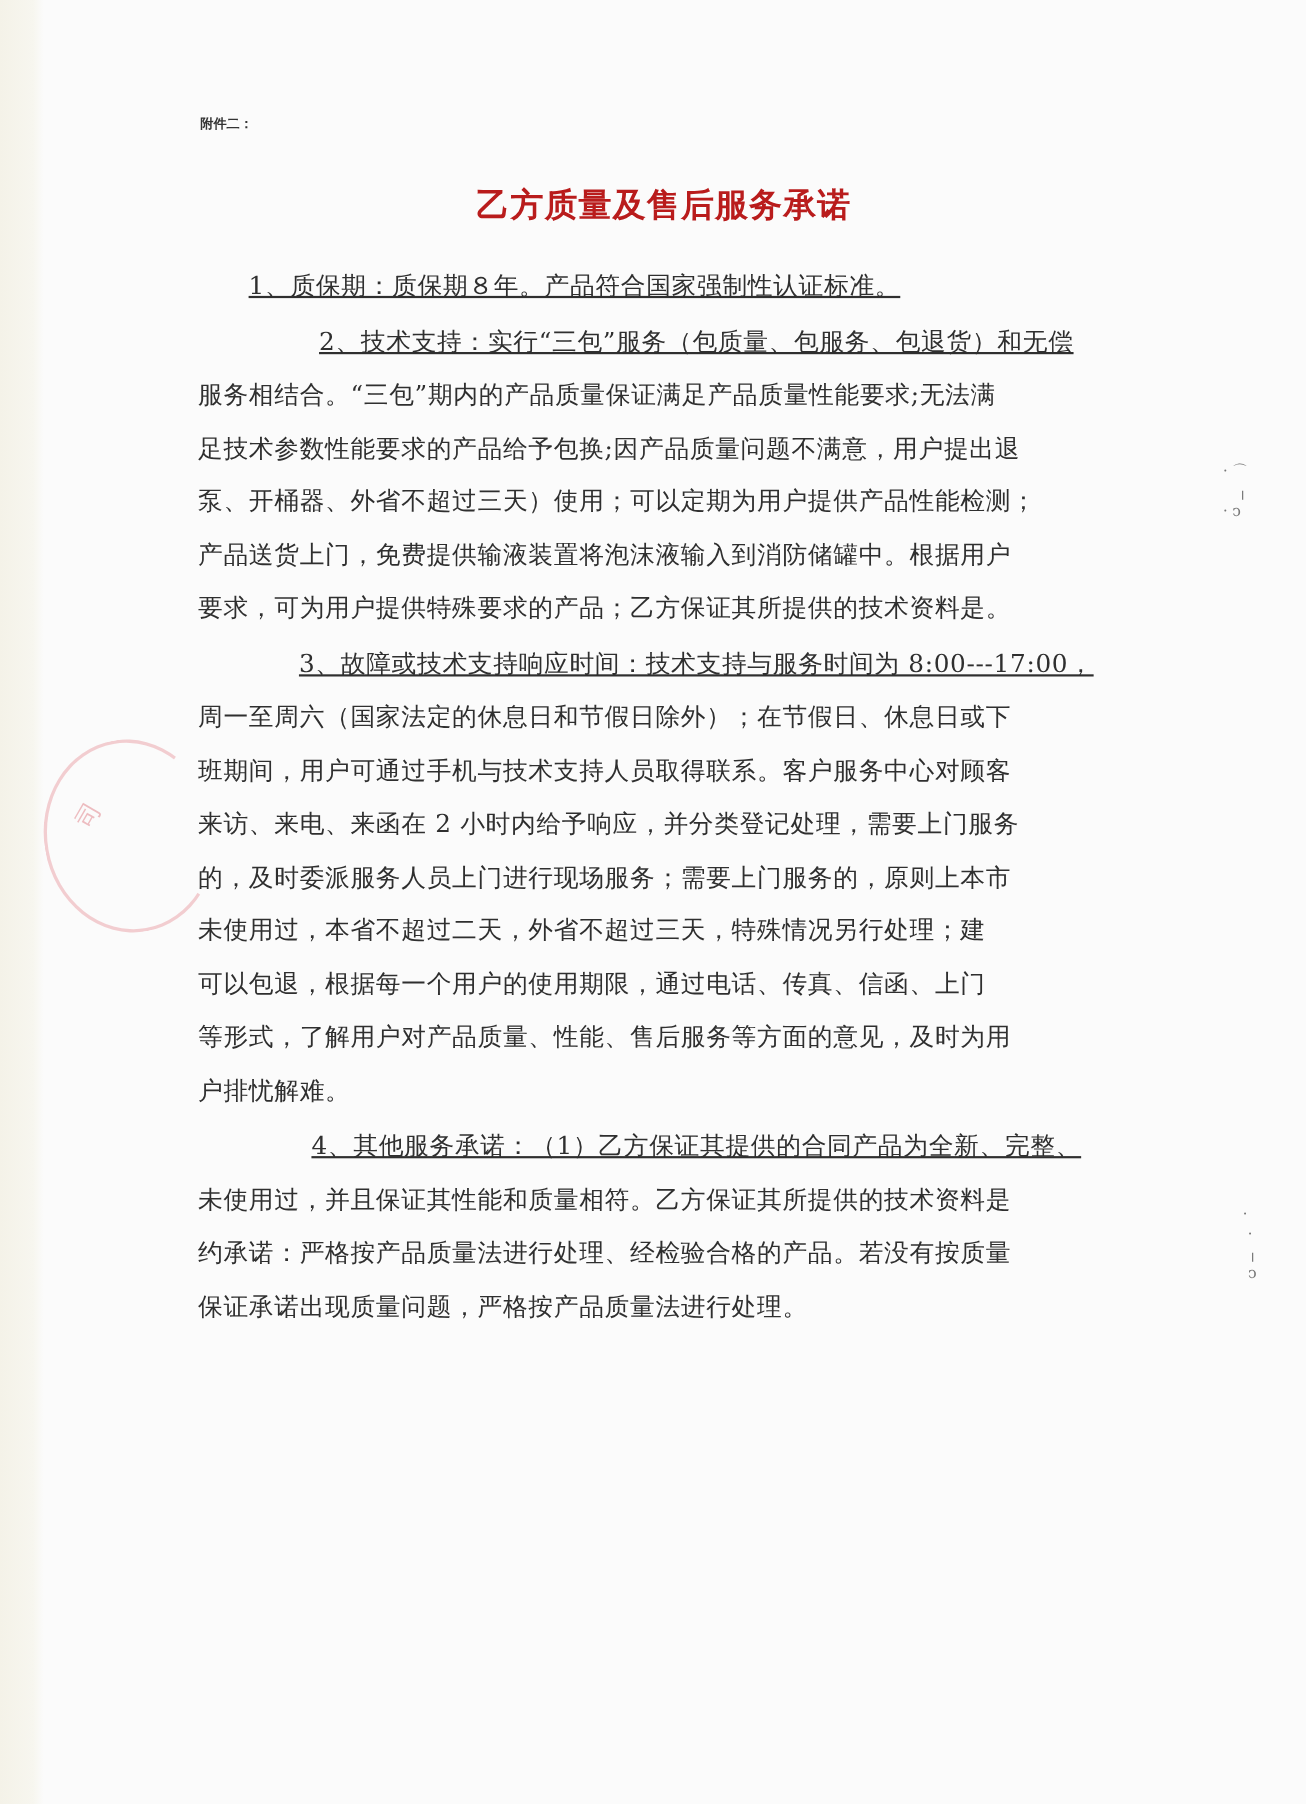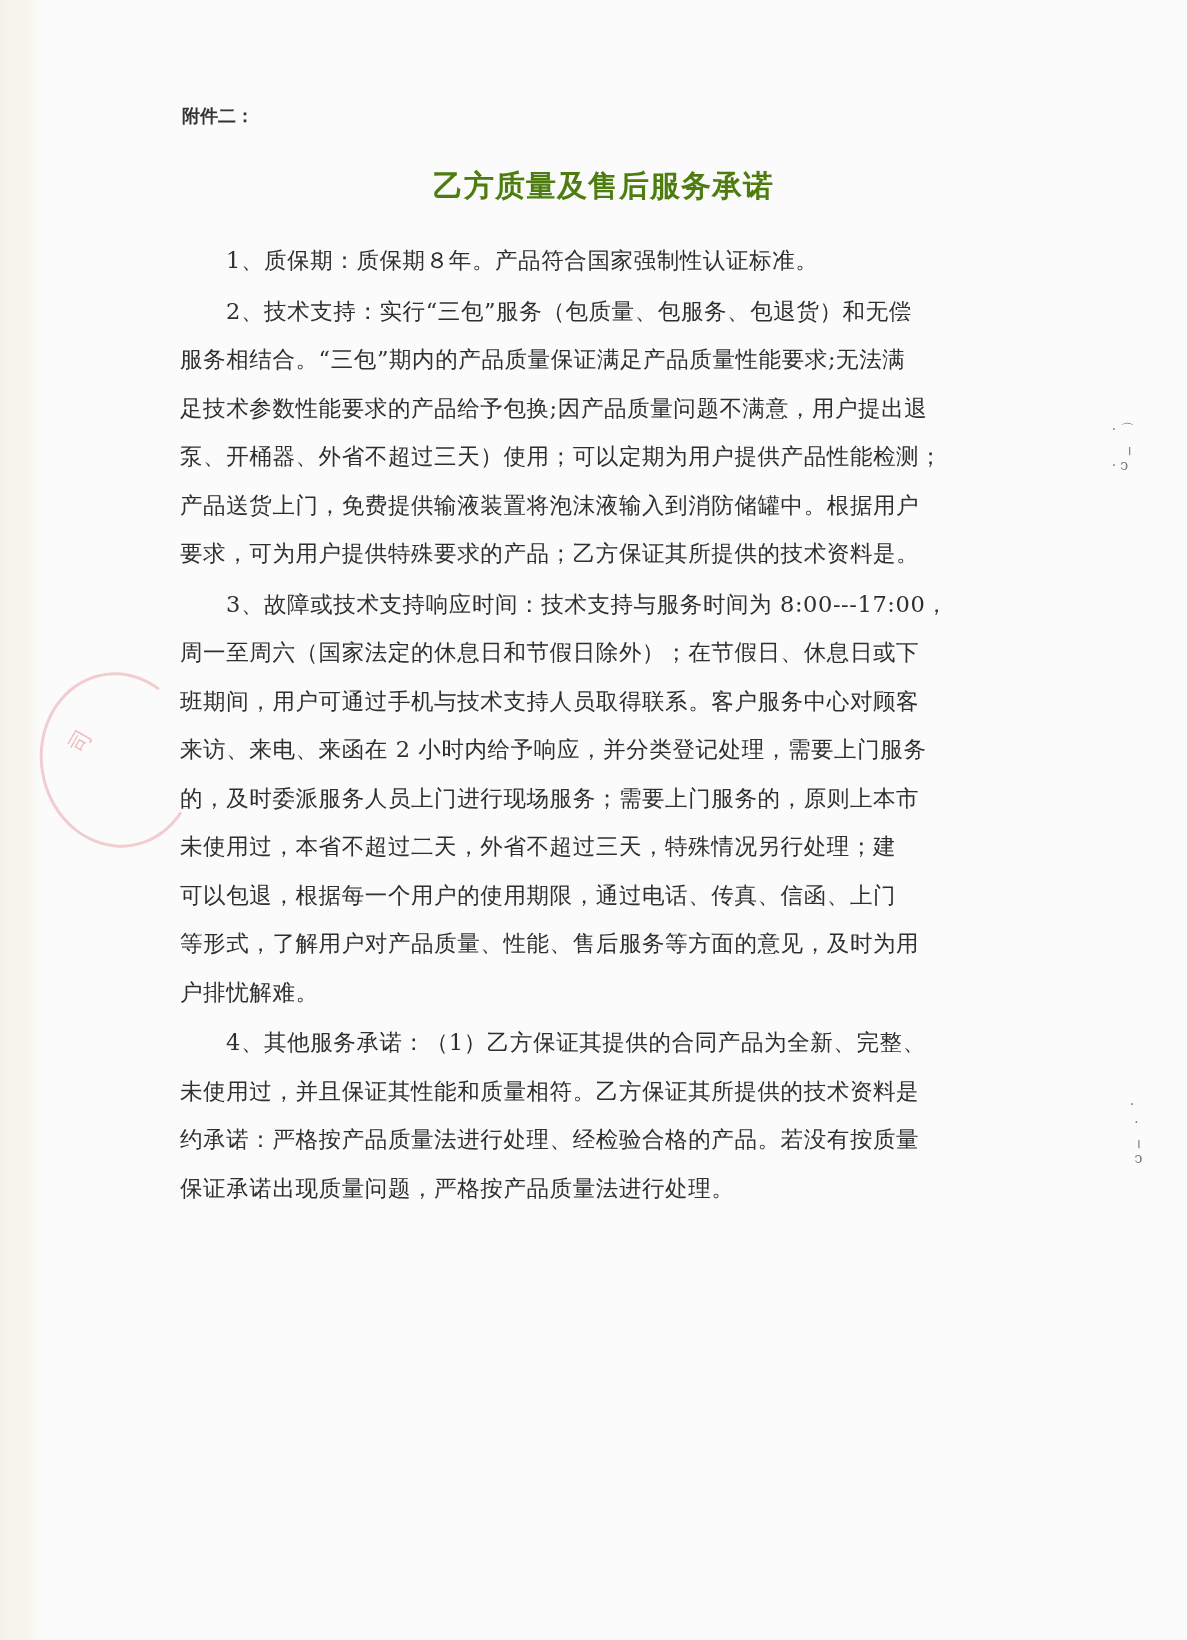--- a/index.html
+++ b/index.html
@@ -10,37 +10,37 @@
       color: #2c2c2c;
     }
     .left-edge {
       position: absolute; left: 0; top: 0; width: 40px; height: 1640px;
       background: linear-gradient(to right, #f4f2e8 0, #f7f6ef 30px, #fbfbfb 40px);
     }
     .page { position: absolute; left: 0; top: 0; width: 1187px; height: 1640px; }
     .attach-label {
       position: absolute; left: 182px; top: 104px;
       font-family: "DejaVu Sans", "Liberation Sans", sans-serif;
-      font-size: 18px; font-weight: bold; color: #333;
+      font-size: 12px; font-weight: bold; color: #333;
     }
     .title {
       position: absolute; left: 0; width: 1187px; top: 166px; text-align: center;
       font-family: "DejaVu Sans", "Liberation Sans", sans-serif;
-      font-size: 30px; font-weight: bold; color: #4d7c0f; letter-spacing: 1px;
+      font-size: 30px; font-weight: bold; color: #b91c1c; letter-spacing: 1px;
       padding-left: 20px; box-sizing: border-box;
     }
     .body-text {
       position: absolute; left: 180px; top: 236px; width: 860px;
     }
     .line {
       height: 48.5px; line-height: 48.5px; font-size: 22.5px;
       white-space: nowrap; color: #2f2f2f; letter-spacing: 0.6px;
     }
-    .line.indent { padding-left: 46px; }
-    .line.gap { margin-top: 2px; }
+    .line.indent { padding-left: 46px; text-decoration: underline; }
+    .line.gap { margin-top: 2px; text-align: center; }
     .stamp {
       position: absolute; left: 40px; top: 672px; width: 150px; height: 170px;
       border: 3px solid rgba(225, 120, 130, 0.35); border-right-color: transparent;
       border-radius: 50%; transform: rotate(-10deg);
     }
     .stamp-mark {
       position: absolute; left: 72px; top: 720px; width: 30px; height: 40px;
       color: rgba(220, 110, 120, 0.45); font-size: 22px; transform: rotate(-60deg);
     }
     .binding-holes { position: absolute; color: #777; font-size: 14px; line-height: 18px; }

